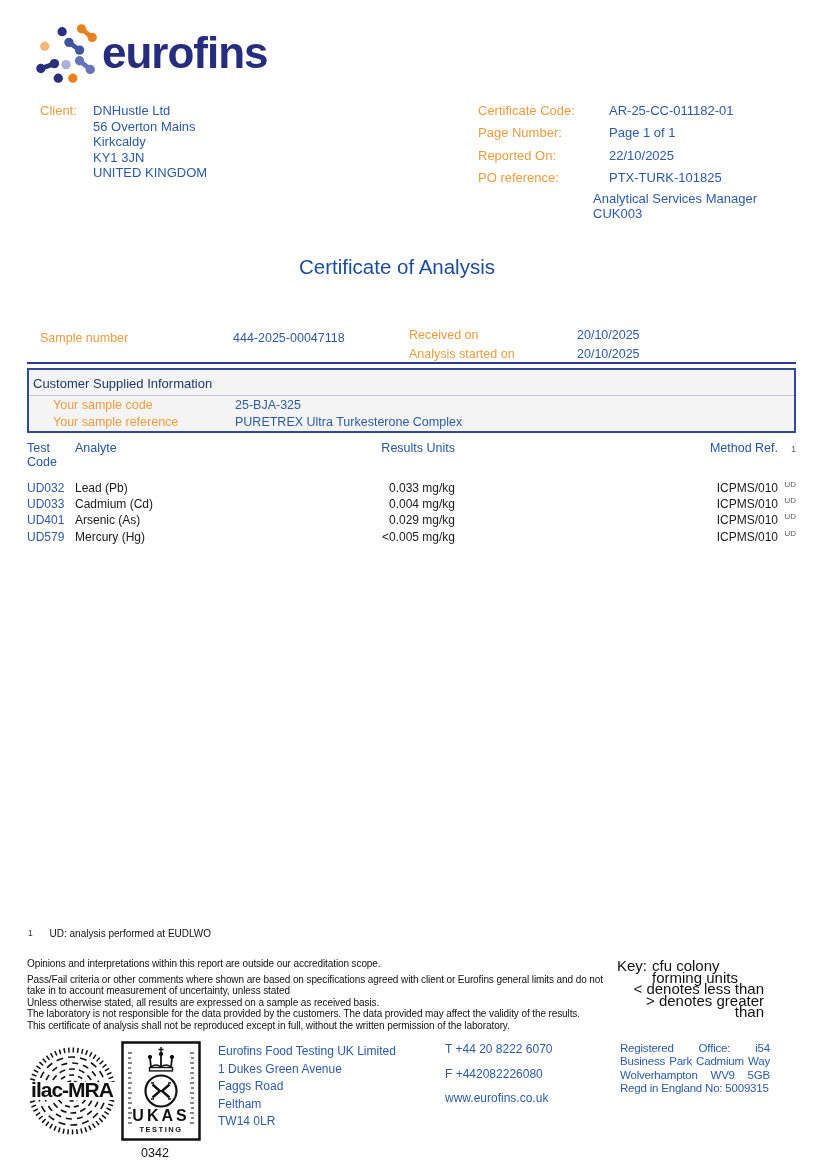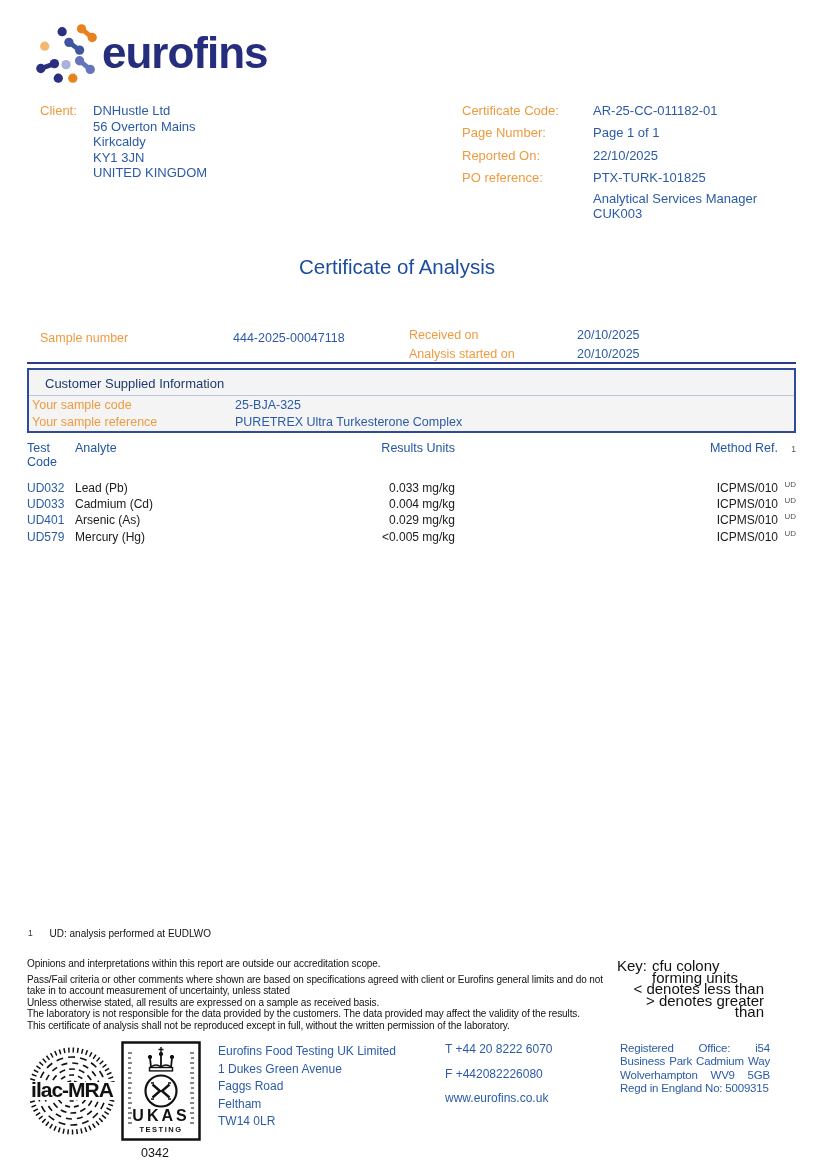--- a/index.html
+++ b/index.html
@@ -10,40 +10,40 @@
   }
   
   .logo { position:absolute; left:36px; top:22px; display:flex; align-items:flex-start; gap:4px; }
   .wordmark { font-size:44px; font-weight:bold; color:#252D7C; letter-spacing:-1px; line-height:62px; }
   
   .client { position:absolute; left:40px; top:103px; display:flex; font-size:13px; line-height:15.6px; }
   .client .lbl { color:#EE9B40; width:53px; }
   .client .addr { color:#2B5BA8; }
   
   .certinfo { position:absolute; left:462px; top:103px; width:320px; font-size:13px; }
-  .certinfo .row { display:flex; line-height:15.6px; margin-bottom:6.8px; }
+  .certinfo .row { display:flex; line-height:15.6px; margin-bottom:6.8px;margin-left:16px; }
   .certinfo .row .lbl { color:#EE9B40; width:131px; flex:none; }
   .certinfo .row .val { color:#2B5BA8; }
   .certinfo .extra { margin-left:131px; color:#2B5BA8; line-height:15px; margin-top:-2px; }
   
   .title { position:absolute; left:27px; top:255px; width:740px; text-align:center;
            font-size:20.5px; color:#1B4C9E; }
   
   .samplesec { position:absolute; left:40px; top:328px; width:756px; height:38px; font-size:12.5px; }
   .samplesec span { position:absolute; white-space:nowrap; }
   .s-lbl { color:#EE9B40; }
   .s-val { color:#2B5BA8; }
   .rule { position:absolute; left:27px; top:362px; width:769px; height:2px; background:#2A3A8C; }
   
   .custbox { position:absolute; left:27px; top:368px; width:769px; height:65px;
              border:2px solid #2E4B9B; background:#f4f4f4; }
-  .custbox .head { padding:6px 8px 4px 16px; font-size:13px; color:#1D3A6E;
+  .custbox .head { padding:6px 8px 4px 4px; font-size:13px; color:#1D3A6E;
                    border-bottom:1px solid #bcc7e0; }
   .custbox .crow { display:flex; height:17px; align-items:center; font-size:12.5px; }
-  .custbox .crow .lbl { color:#EE9B40; padding-left:3px; width:206px; flex:none; }
+  .custbox .crow .lbl { color:#EE9B40; padding-left:24px; width:206px; flex:none; }
   .custbox .crow .val { color:#2B5BA8; }
   
   .rtable { position:absolute; left:27px; top:441px; width:769px; font-size:12.5px; }
   .trow { display:grid; grid-template-columns:48px 228px 152px 1fr 18px; align-items:baseline; }
   .trow.header { color:#2456A4; margin-bottom:11px; }
   .trow.datarow { height:16.2px; font-size:12px; color:#1a1a1a; }
   .c-res { text-align:right; }
   .c-met { text-align:right; }
   .c-sup { text-align:right; }
   .code { color:#2B5BA8; }

